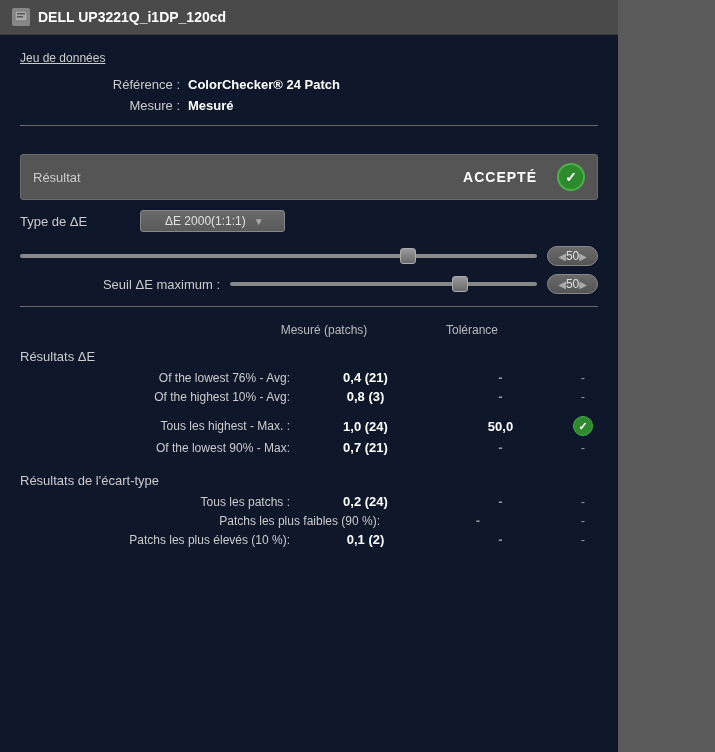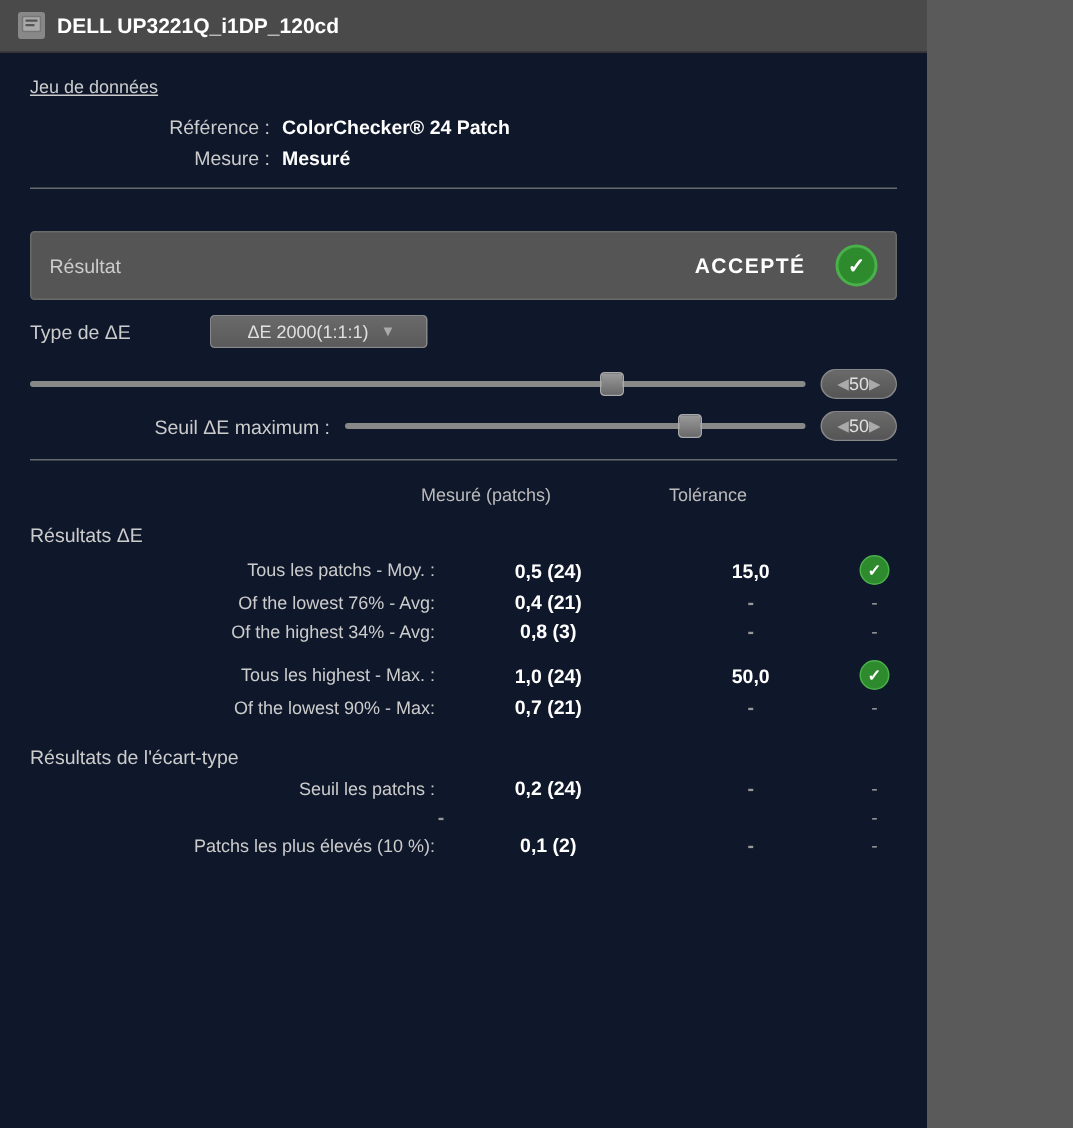--- a/index.html
+++ b/index.html
@@ -401,40 +401,32 @@
 
       <div class="table-header">
         <div class="col-label"></div>
         <div class="col-measured">Mesuré (patchs)</div>
         <div class="col-tolerance">Tolérance</div>
         <div class="col-status"></div>
       </div>
 
       <div class="table-section-title">Résultats ΔE</div>
 
-      <div class="table-data-row">
-        <div class="td-label">Tous les patchs - Moy. :</div>
-        <div class="td-measured">0,5  (24)</div>
-        <div class="td-tolerance">15,0</div>
-        <div class="td-status">
-            <div class="small-check"></div>
-          </div>
-      </div>
 
       <div class="table-data-row">
         <div class="td-label">Of the lowest 76% - Avg:</div>
         <div class="td-measured">0,4  (21)</div>
         <div class="td-tolerance dash">-</div>
         <div class="td-status">
             <span class="dash">-</span>
           </div>
       </div>
 
       <div class="table-data-row">
-        <div class="td-label">Of the highest 34% - Avg:</div>
+        <div class="td-label">Of the highest 10% - Avg:</div>
         <div class="td-measured">0,8  (3)</div>
         <div class="td-tolerance dash">-</div>
         <div class="td-status">
             <span class="dash">-</span>
           </div>
       </div>
 
       <div class="spacer-row"></div>
 
       <div class="table-data-row">
@@ -453,29 +445,30 @@
         <div class="td-status">
             <span class="dash">-</span>
           </div>
       </div>
 
       <div class="spacer-row"></div>
 
       <div class="table-section-title">Résultats de l'écart-type</div>
 
       <div class="table-data-row">
-        <div class="td-label">Seuil les patchs :</div>
+        <div class="td-label">Tous les patchs :</div>
         <div class="td-measured">0,2  (24)</div>
         <div class="td-tolerance dash">-</div>
         <div class="td-status">
             <span class="dash">-</span>
           </div>
       </div>
 
       <div class="table-data-row">
+        <div class="td-label">Patchs les plus faibles (90 %):</div>
         <div class="td-tolerance dash">-</div>
         <div class="td-status">
             <span class="dash">-</span>
           </div>
       </div>
 
       <div class="table-data-row">
         <div class="td-label">Patchs les plus élevés (10 %):</div>
         <div class="td-measured">0,1  (2)</div>
         <div class="td-tolerance dash">-</div>

